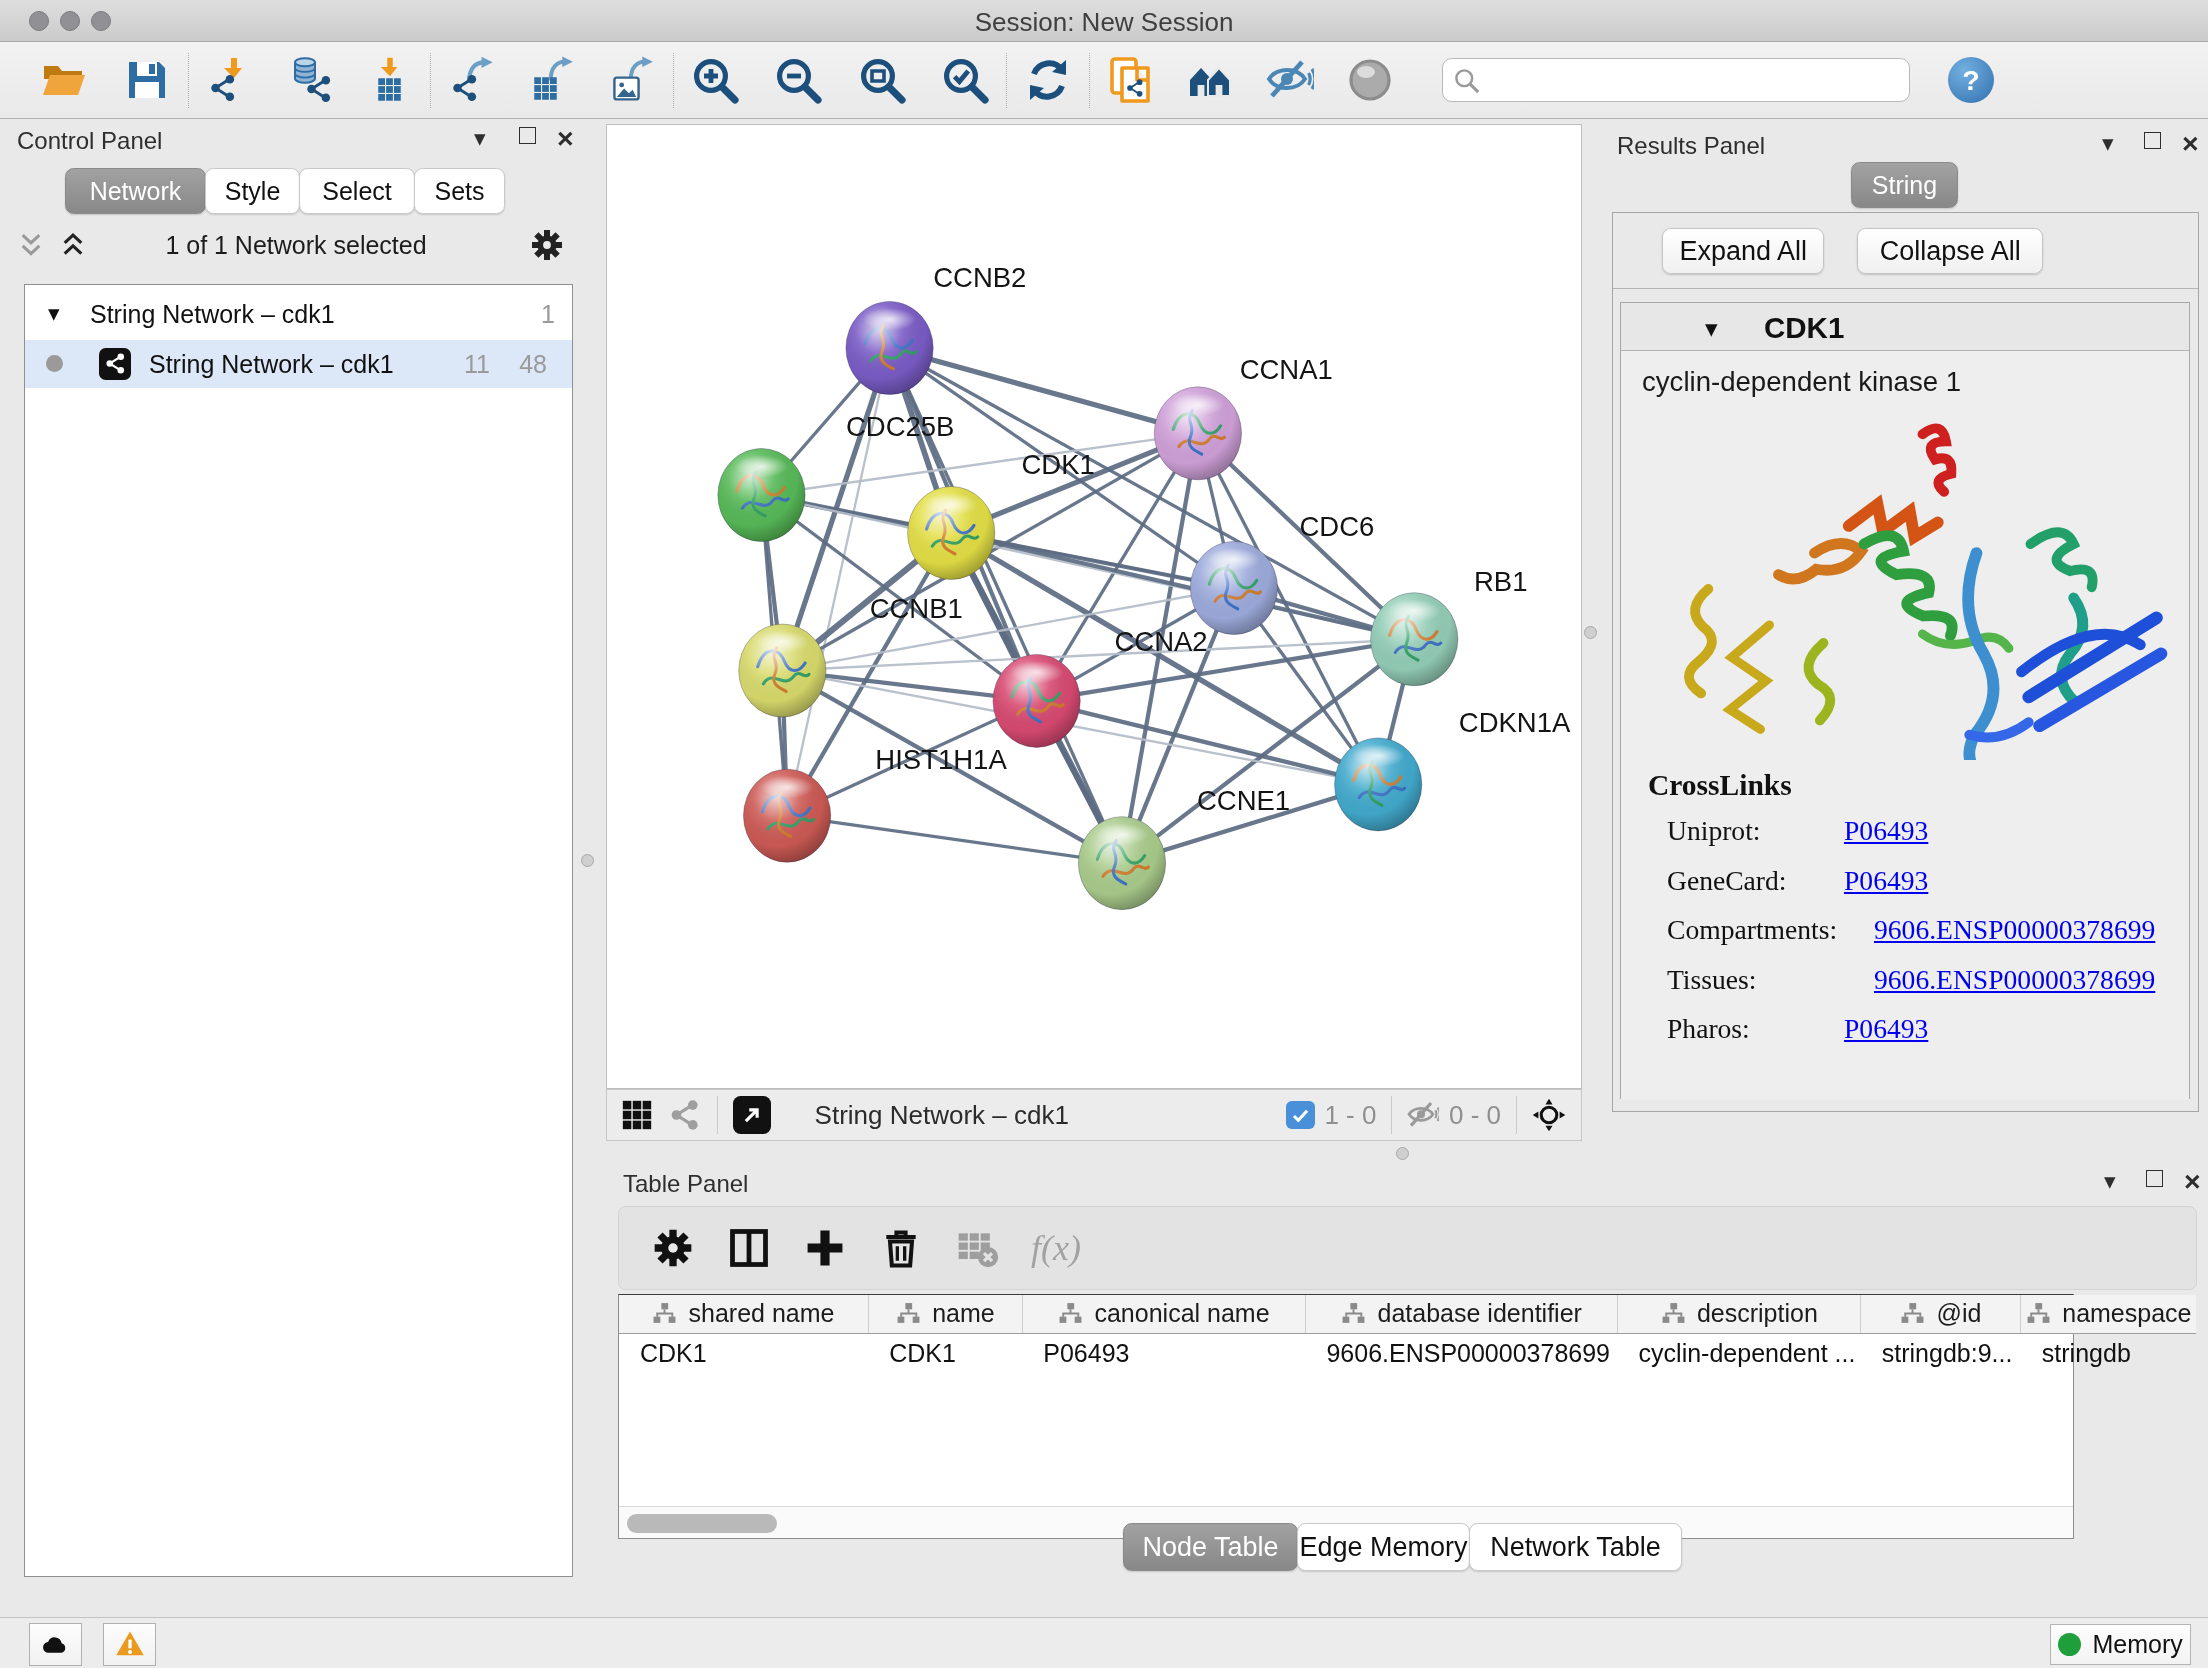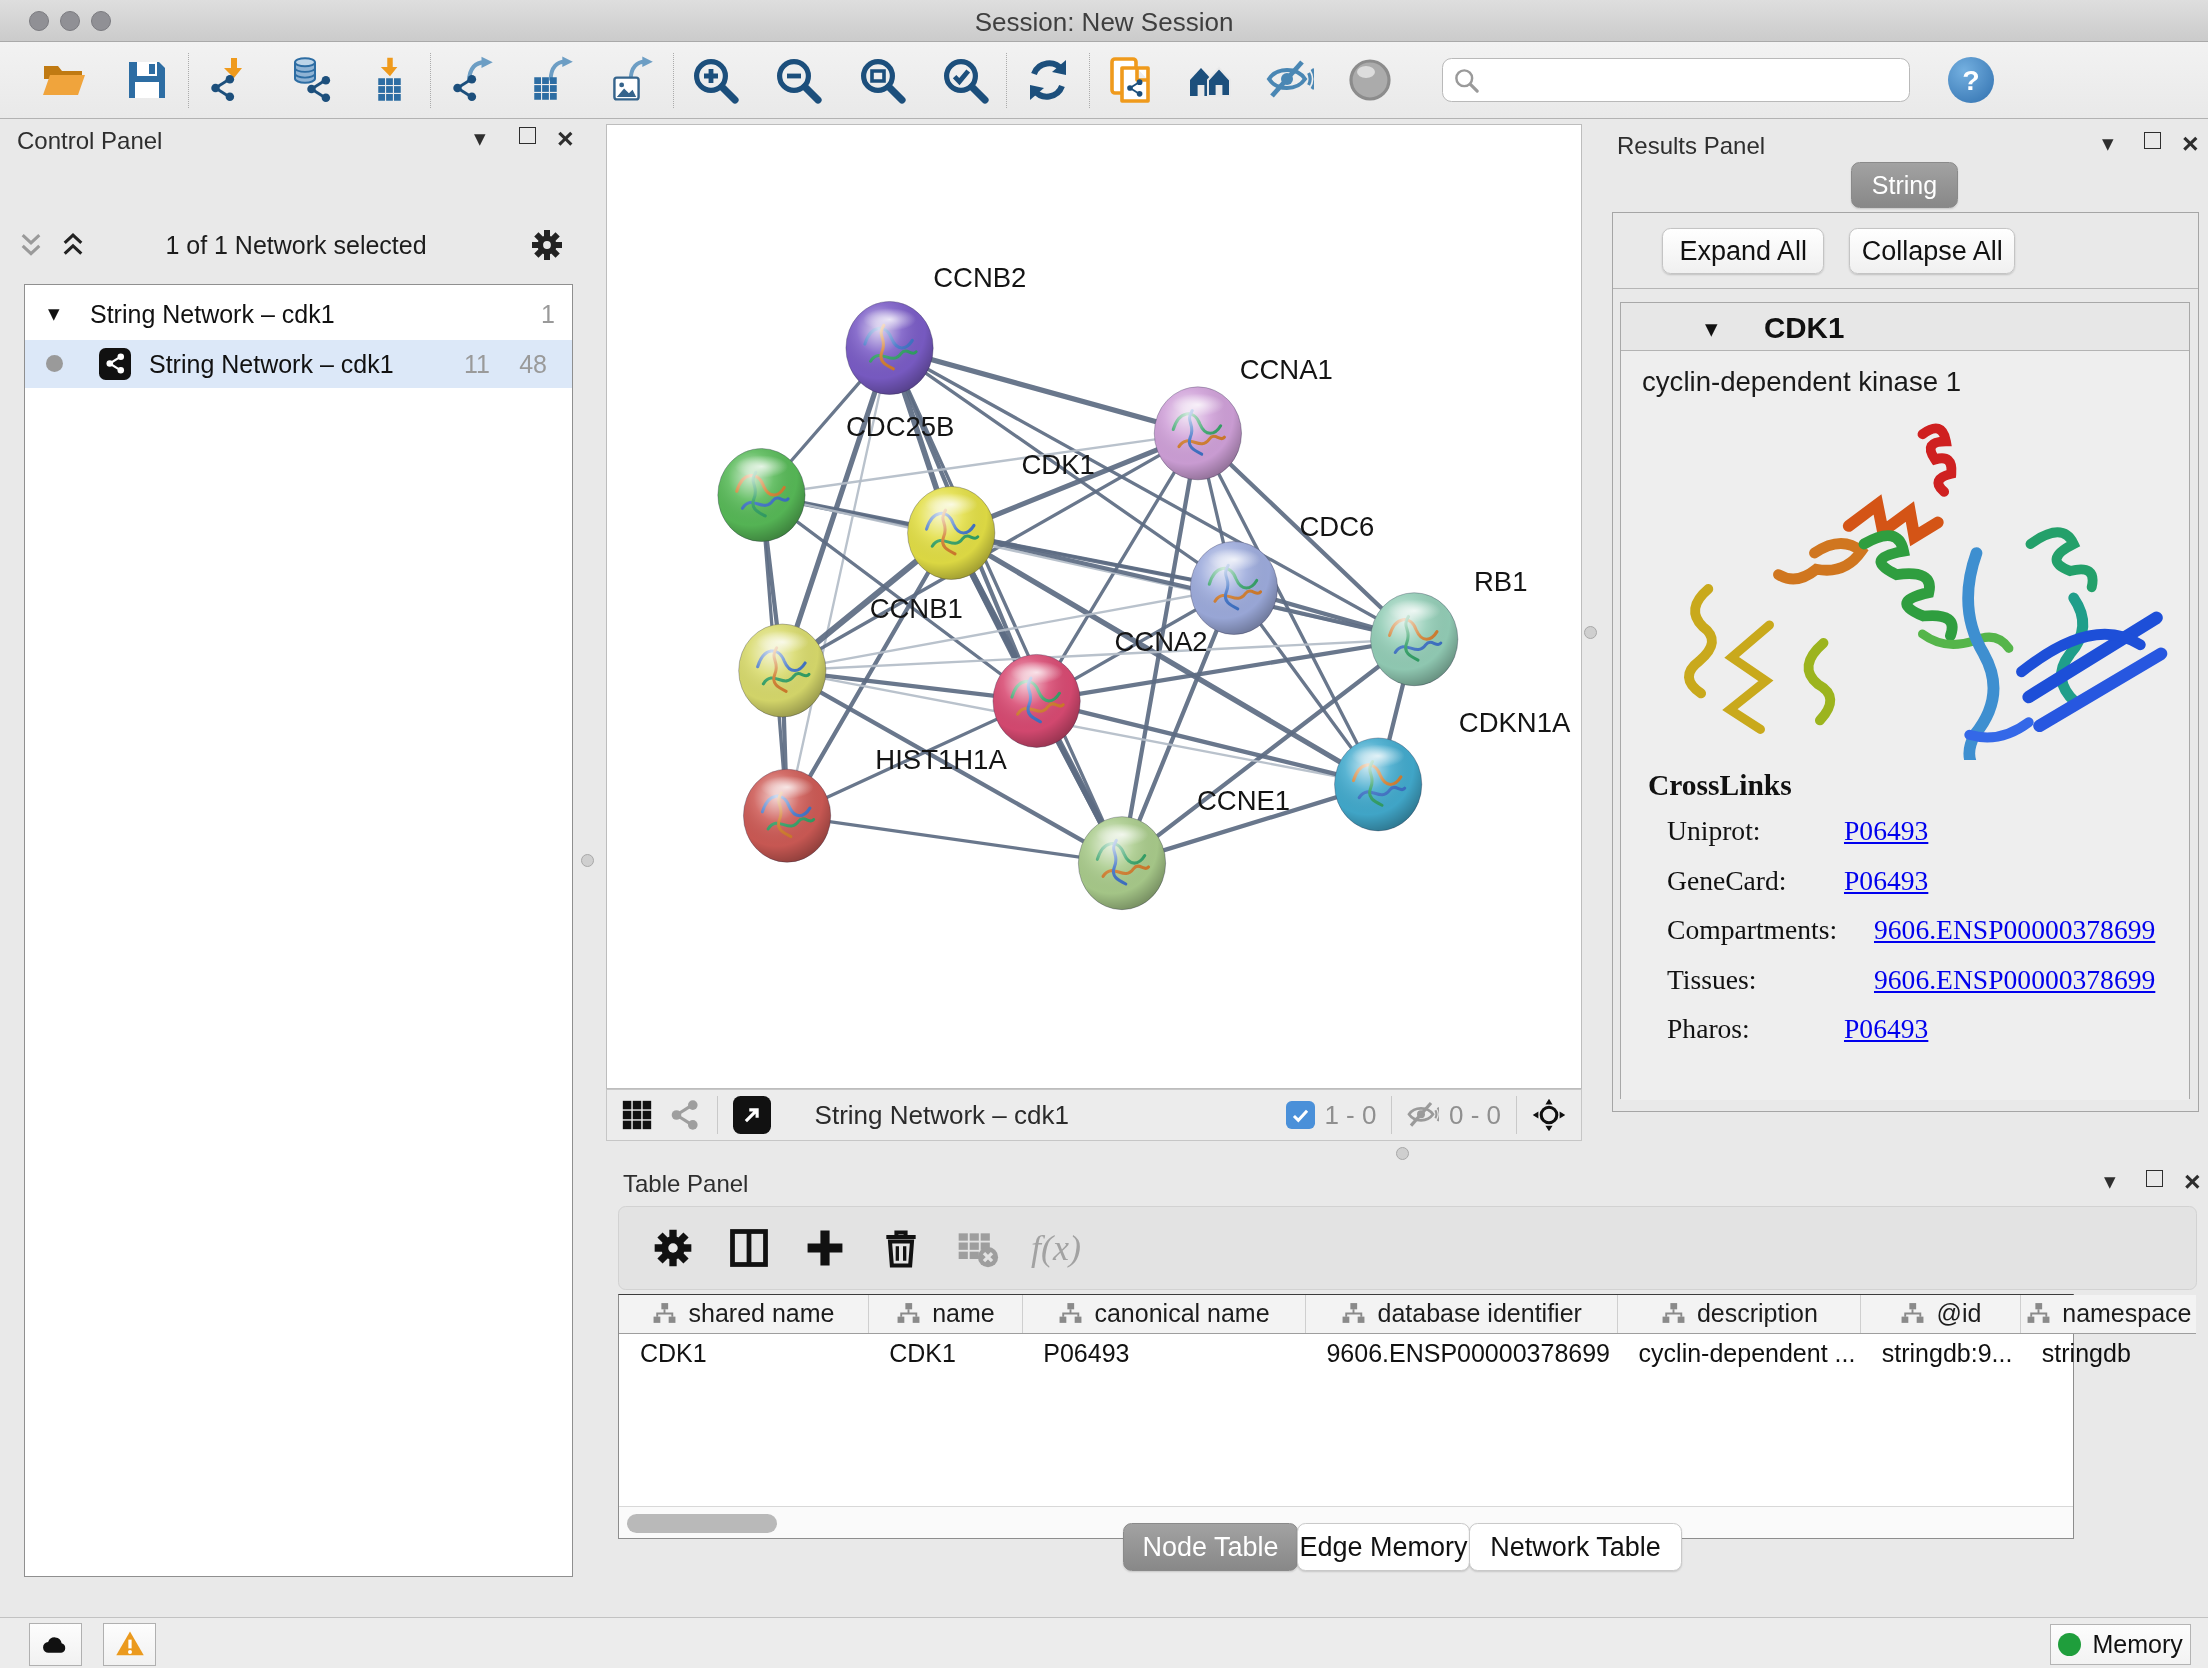--- a/index.html
+++ b/index.html
@@ -440,20 +440,34 @@
       <span>?</span>
     </div>
 </div>
 
 <div class="control-panel">
   <div class="cp-head panel-head-txt">Control Panel</div>
   <div class="cp-icons" style="left:474px"><span class="ph-ic">▾</span></div>
   <div class="cp-icons" style="left:519px"><span class="ph-box"></span></div>
   <div class="cp-icons" style="left:557px"><span class="ph-ic ph-x">×</span></div>
 
+  <div class="tabs cp-tabs">
+    <div class="tab sel" style="width:141px">
+        <span>Network</span>
+      </div>
+    <div class="tab" style="width:95px">
+        <span>Style</span>
+      </div>
+    <div class="tab" style="width:116px">
+        <span>Select</span>
+      </div>
+    <div class="tab" style="width:91px">
+        <span>Sets</span>
+      </div>
+  </div>
 
   <div class="cp-selrow">
     <svg class="chev" style="left:15px;color:#9a9a9a" viewBox="0 0 24 24">
         <use href="#ic-chev2down"></use>
       </svg>
     <svg class="chev" style="left:57px;color:#222" viewBox="0 0 24 24">
         <use href="#ic-chev2up"></use>
       </svg>
     <div class="cp-seltxt">1 of 1 Network selected</div>
     <svg class="cp-gear" viewBox="0 0 24 24">
@@ -687,21 +701,21 @@
       <div class="tab sel" style="width:107px">
         <span>String</span>
       </div>
     </div>
 
   <div class="rp-box">
     <div class="rp-btnrow">
       <div class="rp-btn" style="left:49px;width:162px">
           <span>Expand All</span>
         </div>
-      <div class="rp-btn" style="left:236px;width:166px">
+      <div class="rp-btn" style="left:244px;width:186px">
           <span>Collapse All</span>
         </div>
     </div>
 
     <div class="rp-entry">
       <div class="rp-ehead">
         <span class="caret">▾</span>
         <span class="rp-ename">CDK1</span>
       </div>
       <div class="rp-content">

